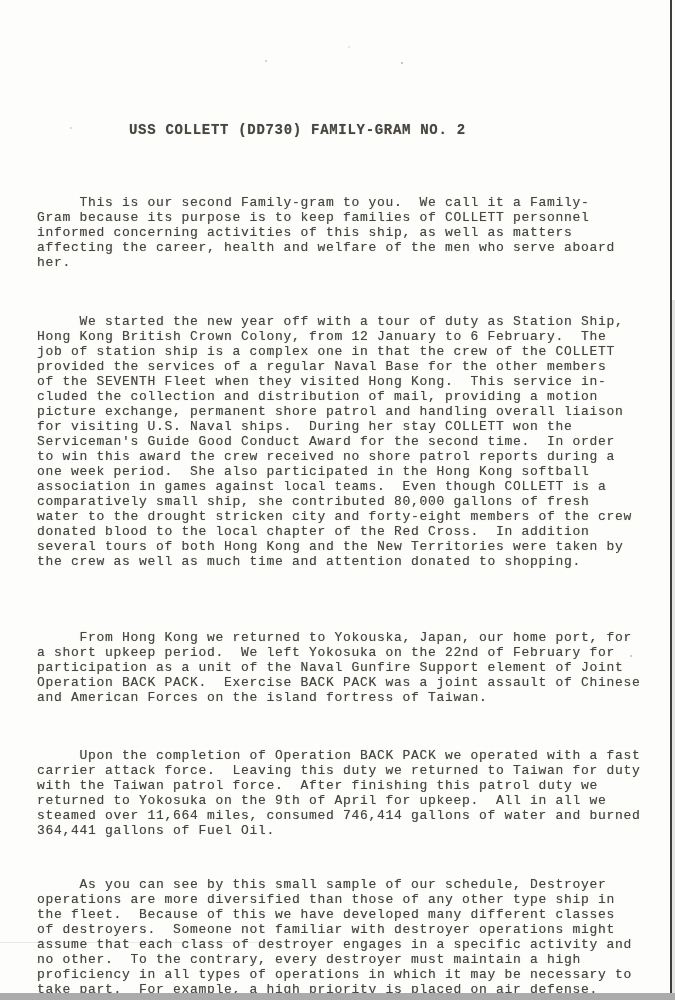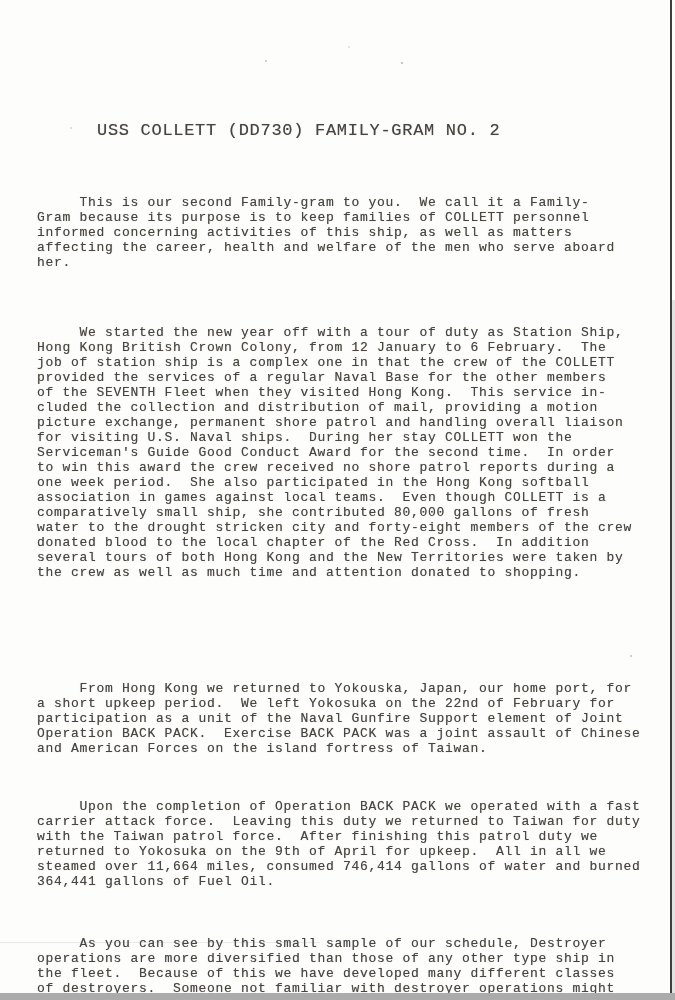--- a/index.html
+++ b/index.html
@@ -15,29 +15,29 @@
   }
   .content {
     position: absolute; left: 37px; top: 93px; width: 612px;
     color: var(--ink, #4b4843);
     font-size: 13px; line-height: 15px; letter-spacing: 0.7px;
     white-space: pre;
     text-shadow: 0 0 0.8px rgba(77, 72, 66, 0.55);
     filter: blur(0.25px) contrast(104%);
   }
   .doc-title {
-    margin: 0 0 27px 60px;
-    font-size: 17px; font-weight: normal;
+    margin: 0 0 27px 92px;
+    font-size: 14px; font-weight: bold;
     white-space: pre;
   }
   .para { margin: 0; }
-  .para-1 { margin-bottom: 25px; }
+  .para-1 { margin-bottom: 14px; }
   .para-2 { margin-bottom: 31px; }
-  .para-3 { margin-bottom: 13px; margin-top: 40px; }
-  .para-4 { margin-bottom: 17px; }
+  .para-3 { margin-bottom: 13px; }
+  .para-4 { margin-bottom: 9px; }
   .edge-line {
     position: absolute; top: 0; left: 670px; width: 2px; height: 993px;
     background: var(--edge, #3e3e3e);
   }
   .edge-right-strip {
     position: absolute; top: 300px; left: 672px; width: 3px; height: 693px;
     background: #e3e3e1;
   }
   .bottom-bar {
     position: absolute; left: 0; bottom: 0; width: 675px; height: 7px;

